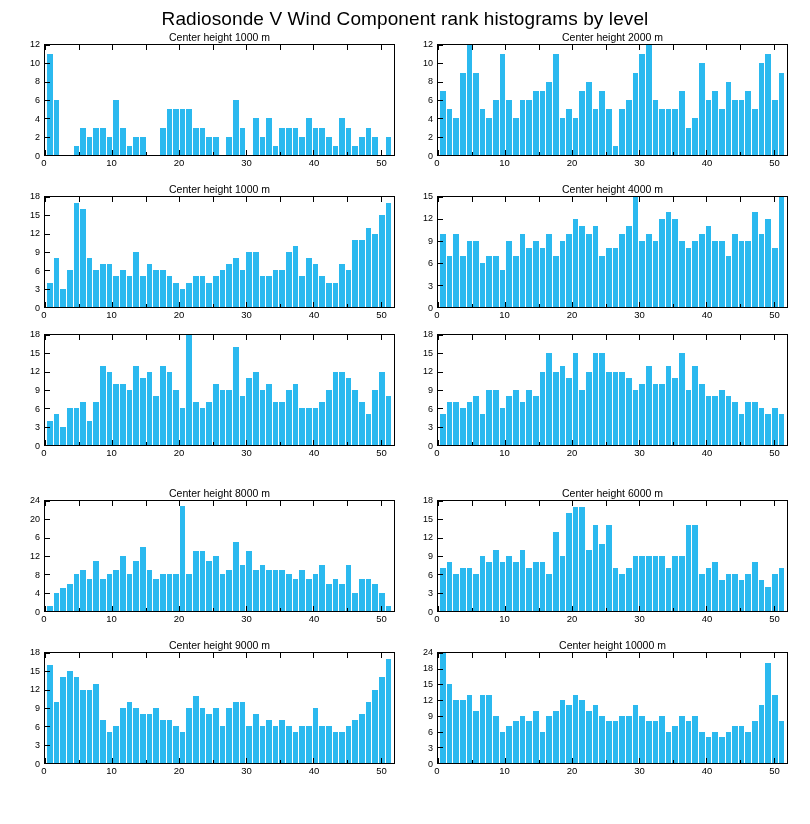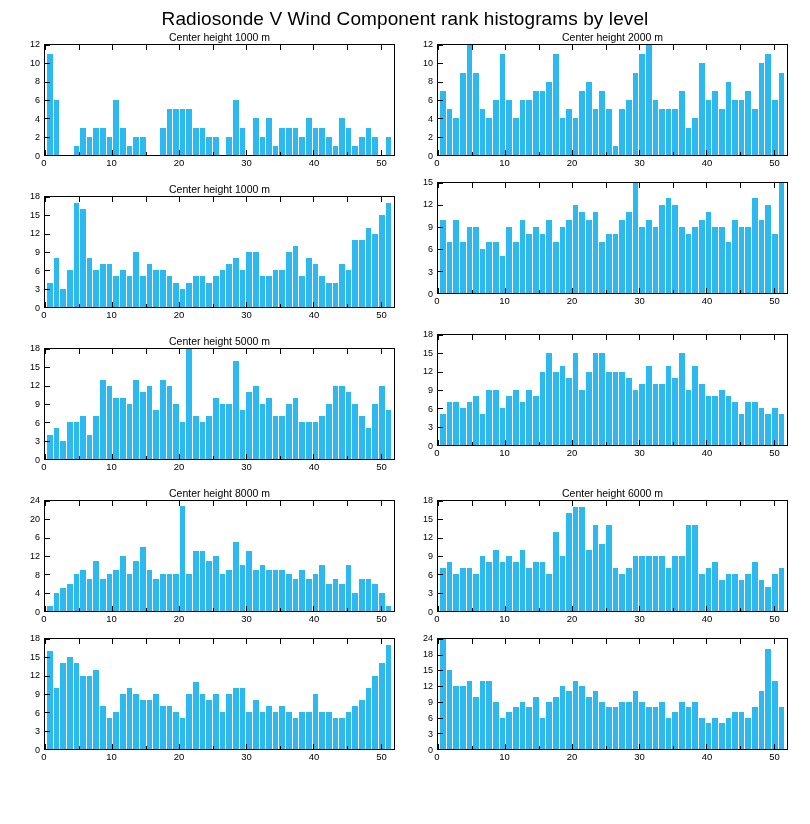--- a/index.html
+++ b/index.html
@@ -478,20 +478,21 @@
       <div class="xtick-labels">
         <span style="left: 0%;">0</span>
         <span style="left: 19.2308%;">10</span>
         <span style="left: 38.4615%;">20</span>
         <span style="left: 57.6923%;">30</span>
         <span style="left: 76.9231%;">40</span>
         <span style="left: 96.1538%;">50</span>
       </div>
     </div>
     <div class="panel">
+      <div class="panel-title">Center height 4000 m</div>
       <div class="plot-wrap">
         <div class="axes">
           <div class="bars">
             <div class="bar" style="height: 66.6667%;"></div>
             <div class="bar" style="height: 46.6667%;"></div>
             <div class="bar" style="height: 66.6667%;"></div>
             <div class="bar" style="height: 46.6667%;"></div>
             <div class="bar" style="height: 60%;"></div>
             <div class="bar" style="height: 60%;"></div>
             <div class="bar" style="height: 40%;"></div>
@@ -588,21 +589,20 @@
       <div class="xtick-labels">
         <span style="left: 0%;">0</span>
         <span style="left: 19.2308%;">10</span>
         <span style="left: 38.4615%;">20</span>
         <span style="left: 57.6923%;">30</span>
         <span style="left: 76.9231%;">40</span>
         <span style="left: 96.1538%;">50</span>
       </div>
     </div>
     <div class="panel">
-      <div class="panel-title">Center height 5000 m</div>
       <div class="plot-wrap">
         <div class="axes">
           <div class="bars">
             <div class="bar" style="height: 22.2222%;"></div>
             <div class="bar" style="height: 27.7778%;"></div>
             <div class="bar" style="height: 16.6667%;"></div>
             <div class="bar" style="height: 33.3333%;"></div>
             <div class="bar" style="height: 33.3333%;"></div>
             <div class="bar" style="height: 38.8889%;"></div>
             <div class="bar" style="height: 22.2222%;"></div>
@@ -1039,20 +1039,21 @@
       <div class="xtick-labels">
         <span style="left: 0%;">0</span>
         <span style="left: 19.2308%;">10</span>
         <span style="left: 38.4615%;">20</span>
         <span style="left: 57.6923%;">30</span>
         <span style="left: 76.9231%;">40</span>
         <span style="left: 96.1538%;">50</span>
       </div>
     </div>
     <div class="panel">
+      <div class="panel-title">Center height 9000 m</div>
       <div class="plot-wrap">
         <div class="axes">
           <div class="bars">
             <div class="bar" style="height: 88.8889%;"></div>
             <div class="bar" style="height: 55.5556%;"></div>
             <div class="bar" style="height: 77.7778%;"></div>
             <div class="bar" style="height: 83.3333%;"></div>
             <div class="bar" style="height: 77.7778%;"></div>
             <div class="bar" style="height: 66.6667%;"></div>
             <div class="bar" style="height: 66.6667%;"></div>
@@ -1151,20 +1152,21 @@
       <div class="xtick-labels">
         <span style="left: 0%;">0</span>
         <span style="left: 19.2308%;">10</span>
         <span style="left: 38.4615%;">20</span>
         <span style="left: 57.6923%;">30</span>
         <span style="left: 76.9231%;">40</span>
         <span style="left: 96.1538%;">50</span>
       </div>
     </div>
     <div class="panel">
+      <div class="panel-title">Center height 10000 m</div>
       <div class="plot-wrap">
         <div class="axes">
           <div class="bars">
             <div class="bar" style="height: 100%;"></div>
             <div class="bar" style="height: 71.4286%;"></div>
             <div class="bar" style="height: 57.1429%;"></div>
             <div class="bar" style="height: 57.1429%;"></div>
             <div class="bar" style="height: 61.9048%;"></div>
             <div class="bar" style="height: 47.619%;"></div>
             <div class="bar" style="height: 61.9048%;"></div>

